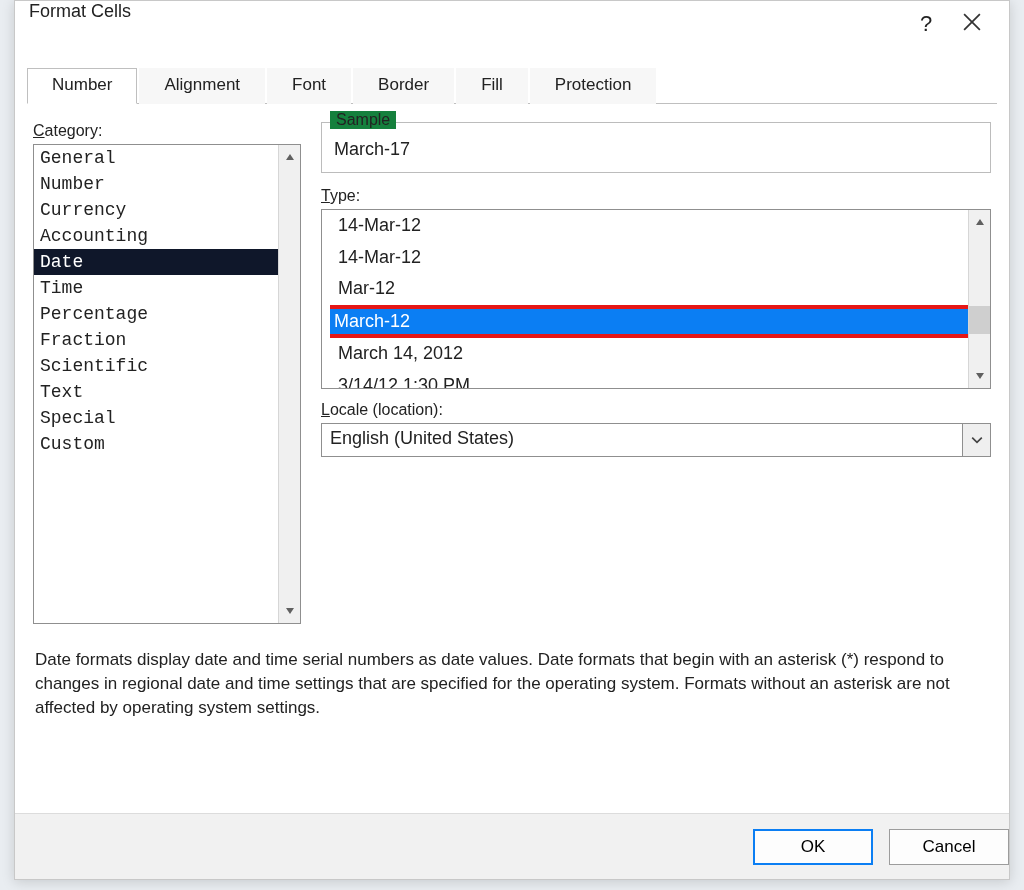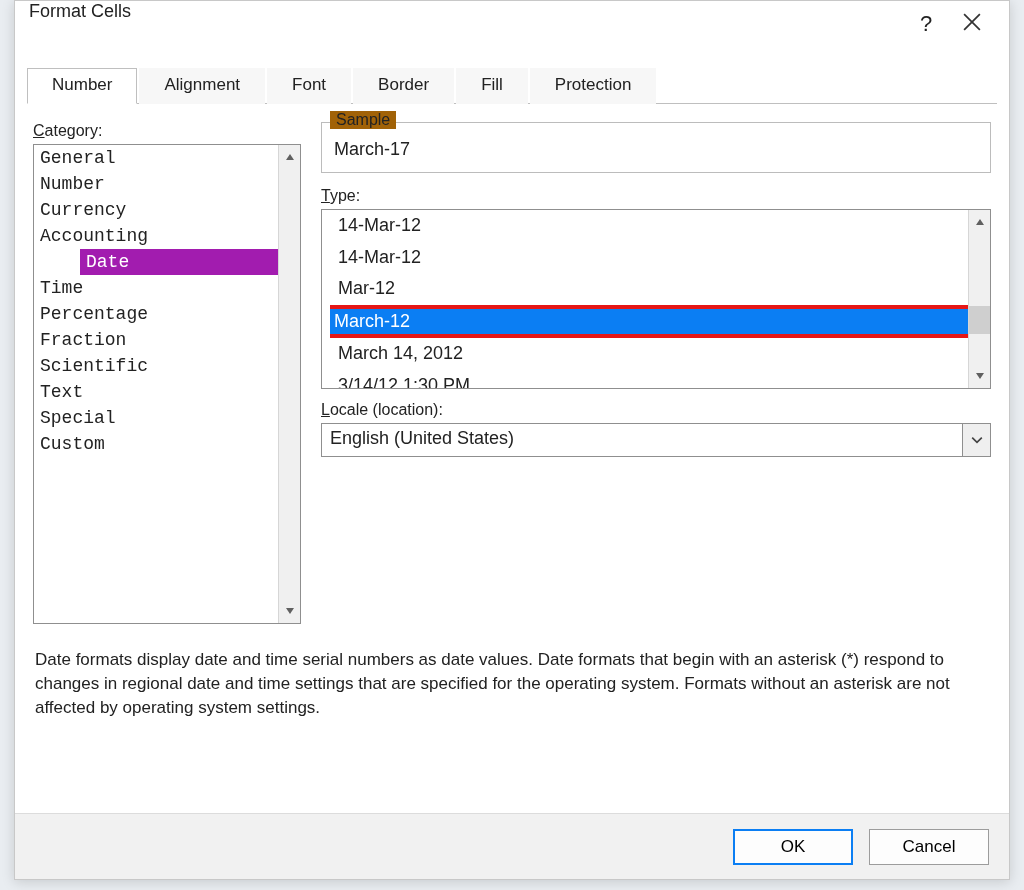--- a/index.html
+++ b/index.html
@@ -82,23 +82,22 @@
     overflow: hidden;
     font-family: Liberation Mono, monospace;
   }
   .listbox-item {
     padding: 1px 6px;
     font-size: 18px;
     line-height: 24px;
     cursor: pointer;
   }
   .listbox-item.selected {
-    background: #a21caf;
+    background: #0f172a;
     color: #fff;
-    margin-left: 46px;
   }
   .scroll-col {
     width: 22px;
     background: #f0f0f0;
     border-left: 1px solid #d6d6d6;
     display: flex;
     flex-direction: column;
   }
   .scroll-btn {
     height: 24px;
@@ -117,21 +116,21 @@
   .fieldset {
     border: 1px solid #bcbcbc;
     padding: 12px 10px 10px 10px;
     position: relative;
     margin-bottom: 14px;
   }
   .fieldset .legend {
     position: absolute;
     top: -12px;
     left: 8px;
-    background: #a16207;
+    background: #15803d;
     padding: 0 6px;
     font-size: 16px;
   }
   .sample-value {
     font-size: 18px;
     padding: 4px 2px 2px 2px;
   }
   .type-box {
     border: 1px solid #8f8f8f;
     height: 180px;
@@ -207,21 +206,20 @@
   }
   .footer {
     position: absolute;
     left: 0; right: 0; bottom: 0;
     height: 66px;
     background: #f1f1f1;
     border-top: 1px solid #dcdcdc;
     display: flex;
     justify-content: flex-end;
     align-items: center;
-    padding-right: 20px;
     gap: 16px;
   }
   .btn {
     min-width: 120px;
     height: 36px;
     border: 1px solid #9c9c9c;
     background: #fdfdfd;
     font-size: 17px;
     cursor: pointer;
   }

